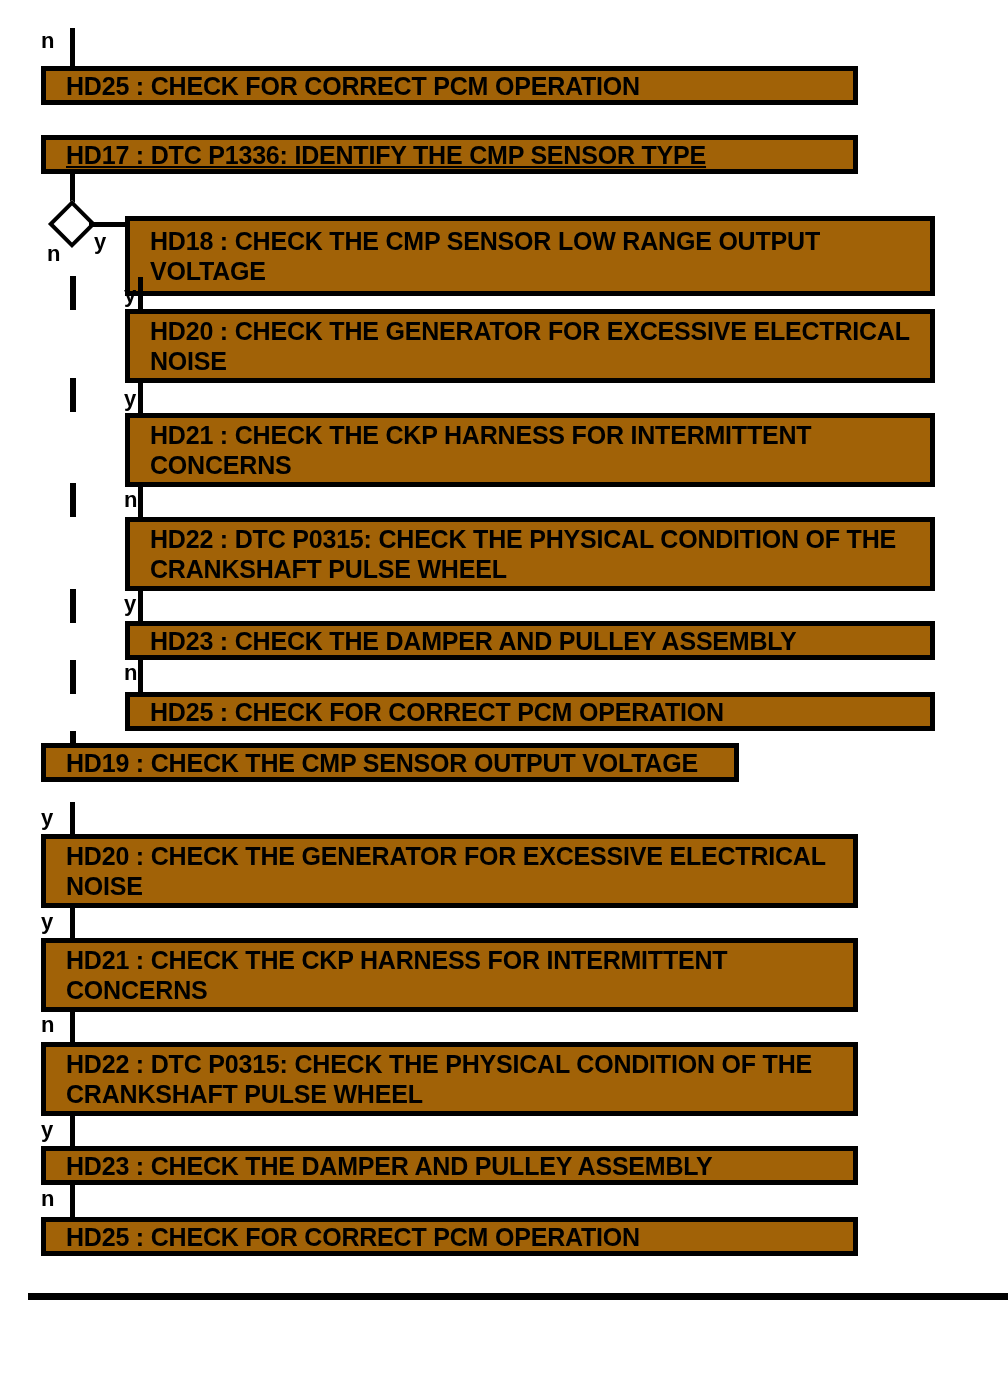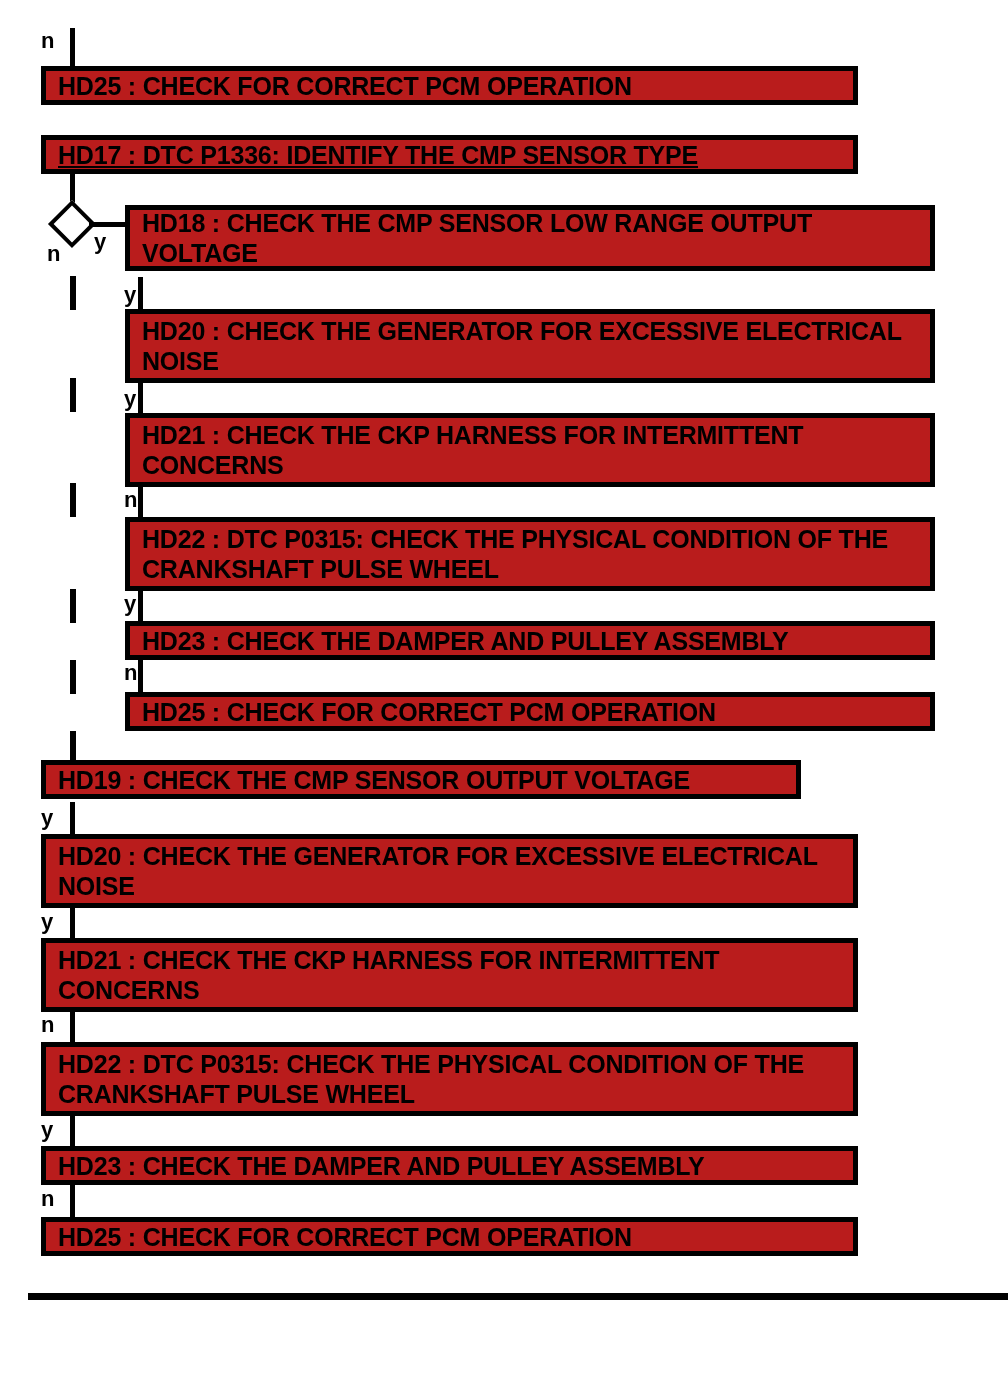--- a/index.html
+++ b/index.html
@@ -17,24 +17,24 @@
     height: 1376px;
     background: #ffffff;
     overflow: hidden;
   }
 
   
   .node {
     position: absolute;
     box-sizing: border-box;
     border: 5px solid #000000;
-    background: #b91c1c;
+    background: #a16207;
     display: flex;
     align-items: center;
-    padding: 0 0 0 12px;
+    padding: 0 0 0 20px;
   }
   .node .label {
     font-family: "Liberation Sans", sans-serif;
     font-weight: bold;
     font-size: 25px;
     line-height: 30px;
     color: #000000;
     letter-spacing: -0.2px;
     white-space: pre-line;
   }
@@ -107,21 +107,21 @@
 
   <div class="hline" style="left:89px; top:222px; width:40px;"></div>
 
   <div class="dash" style="left:70px; top:276px; height:34px;"></div>
   <div class="dash" style="left:70px; top:378px; height:34px;"></div>
   <div class="dash" style="left:70px; top:483px; height:34px;"></div>
   <div class="dash" style="left:70px; top:589px; height:34px;"></div>
   <div class="dash" style="left:70px; top:660px; height:34px;"></div>
   <div class="dash" style="left:70px; top:731px; height:37px;"></div>
 
-  <div class="node" style="left:125px; top:205px; width:810px; height:66px;">
+  <div class="node" style="left:125px; top:216px; width:810px; height:80px;">
     <span class="label">HD18 : CHECK THE CMP SENSOR LOW RANGE OUTPUT VOLTAGE</span>
   </div>
   <div class="vline" style="left:138px; top:277px; height:34px;"></div>
   <div class="branch" style="left:124px; top:284px;">y</div>
 
   <div class="node" style="left:125px; top:309px; width:810px; height:74px;">
     <span class="label">HD20 : CHECK THE GENERATOR FOR EXCESSIVE ELECTRICAL NOISE</span>
   </div>
   <div class="vline" style="left:138px; top:381px; height:34px;"></div>
   <div class="branch" style="left:124px; top:388px;">y</div>
@@ -141,21 +141,21 @@
   <div class="node" style="left:125px; top:621px; width:810px; height:39px;">
     <span class="label">HD23 : CHECK THE DAMPER AND PULLEY ASSEMBLY</span>
   </div>
   <div class="vline" style="left:138px; top:658px; height:36px;"></div>
   <div class="branch" style="left:124px; top:662px;">n</div>
 
   <div class="node" style="left:125px; top:692px; width:810px; height:39px;">
     <span class="label">HD25 : CHECK FOR CORRECT PCM OPERATION</span>
   </div>
 
-  <div class="node" style="left:41px; top:760px; width:760px; height:39px;text-align:right;">
+  <div class="node" style="left:41px; top:743px; width:698px; height:39px;text-align:right;">
     <span class="label">HD19 : CHECK THE CMP SENSOR OUTPUT VOLTAGE</span>
   </div>
   <div class="vline" style="left:70px; top:802px; height:34px;"></div>
   <div class="branch" style="left:41px; top:807px;">y</div>
 
   <div class="node" style="left:41px; top:834px; width:817px; height:74px;">
     <span class="label">HD20 : CHECK THE GENERATOR FOR EXCESSIVE ELECTRICAL NOISE</span>
   </div>
   <div class="vline" style="left:70px; top:906px; height:34px;"></div>
   <div class="branch" style="left:41px; top:911px;">y</div>

